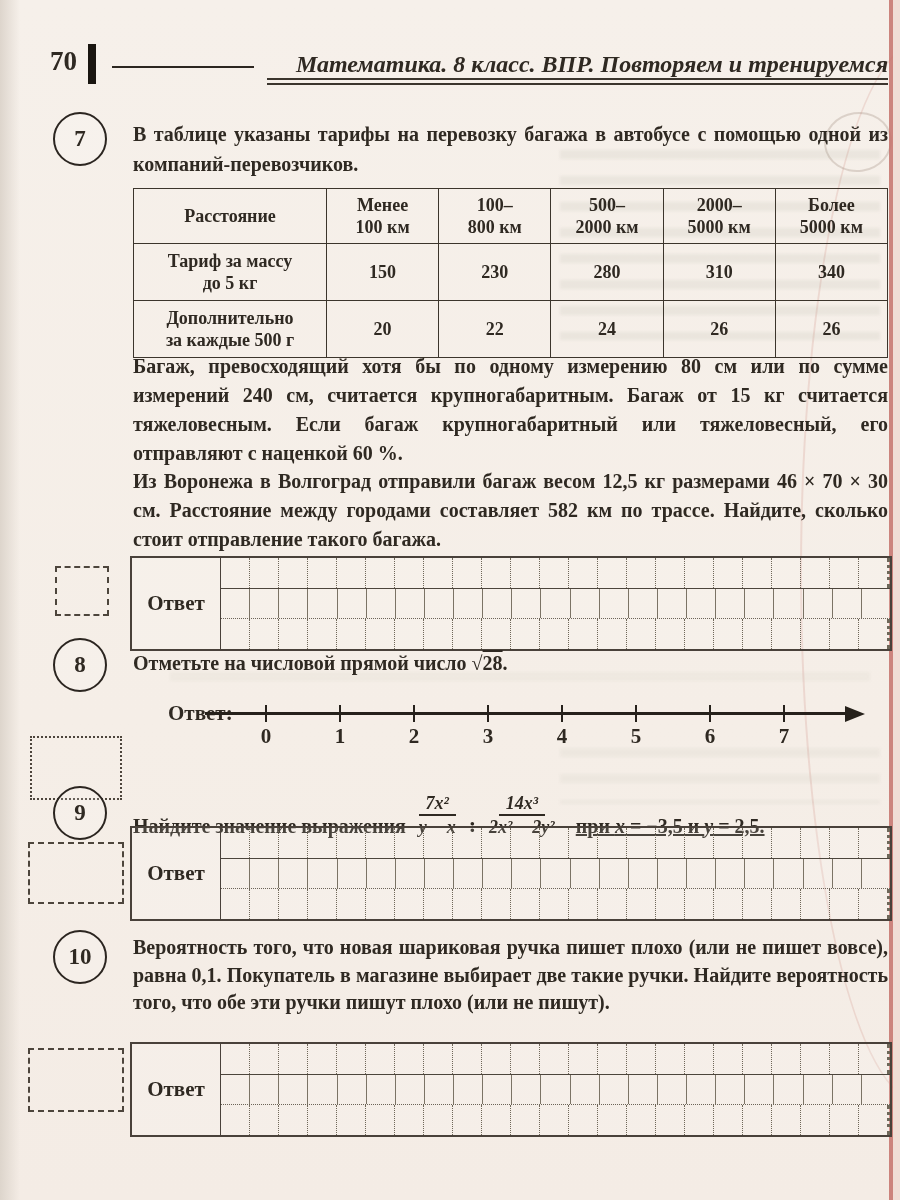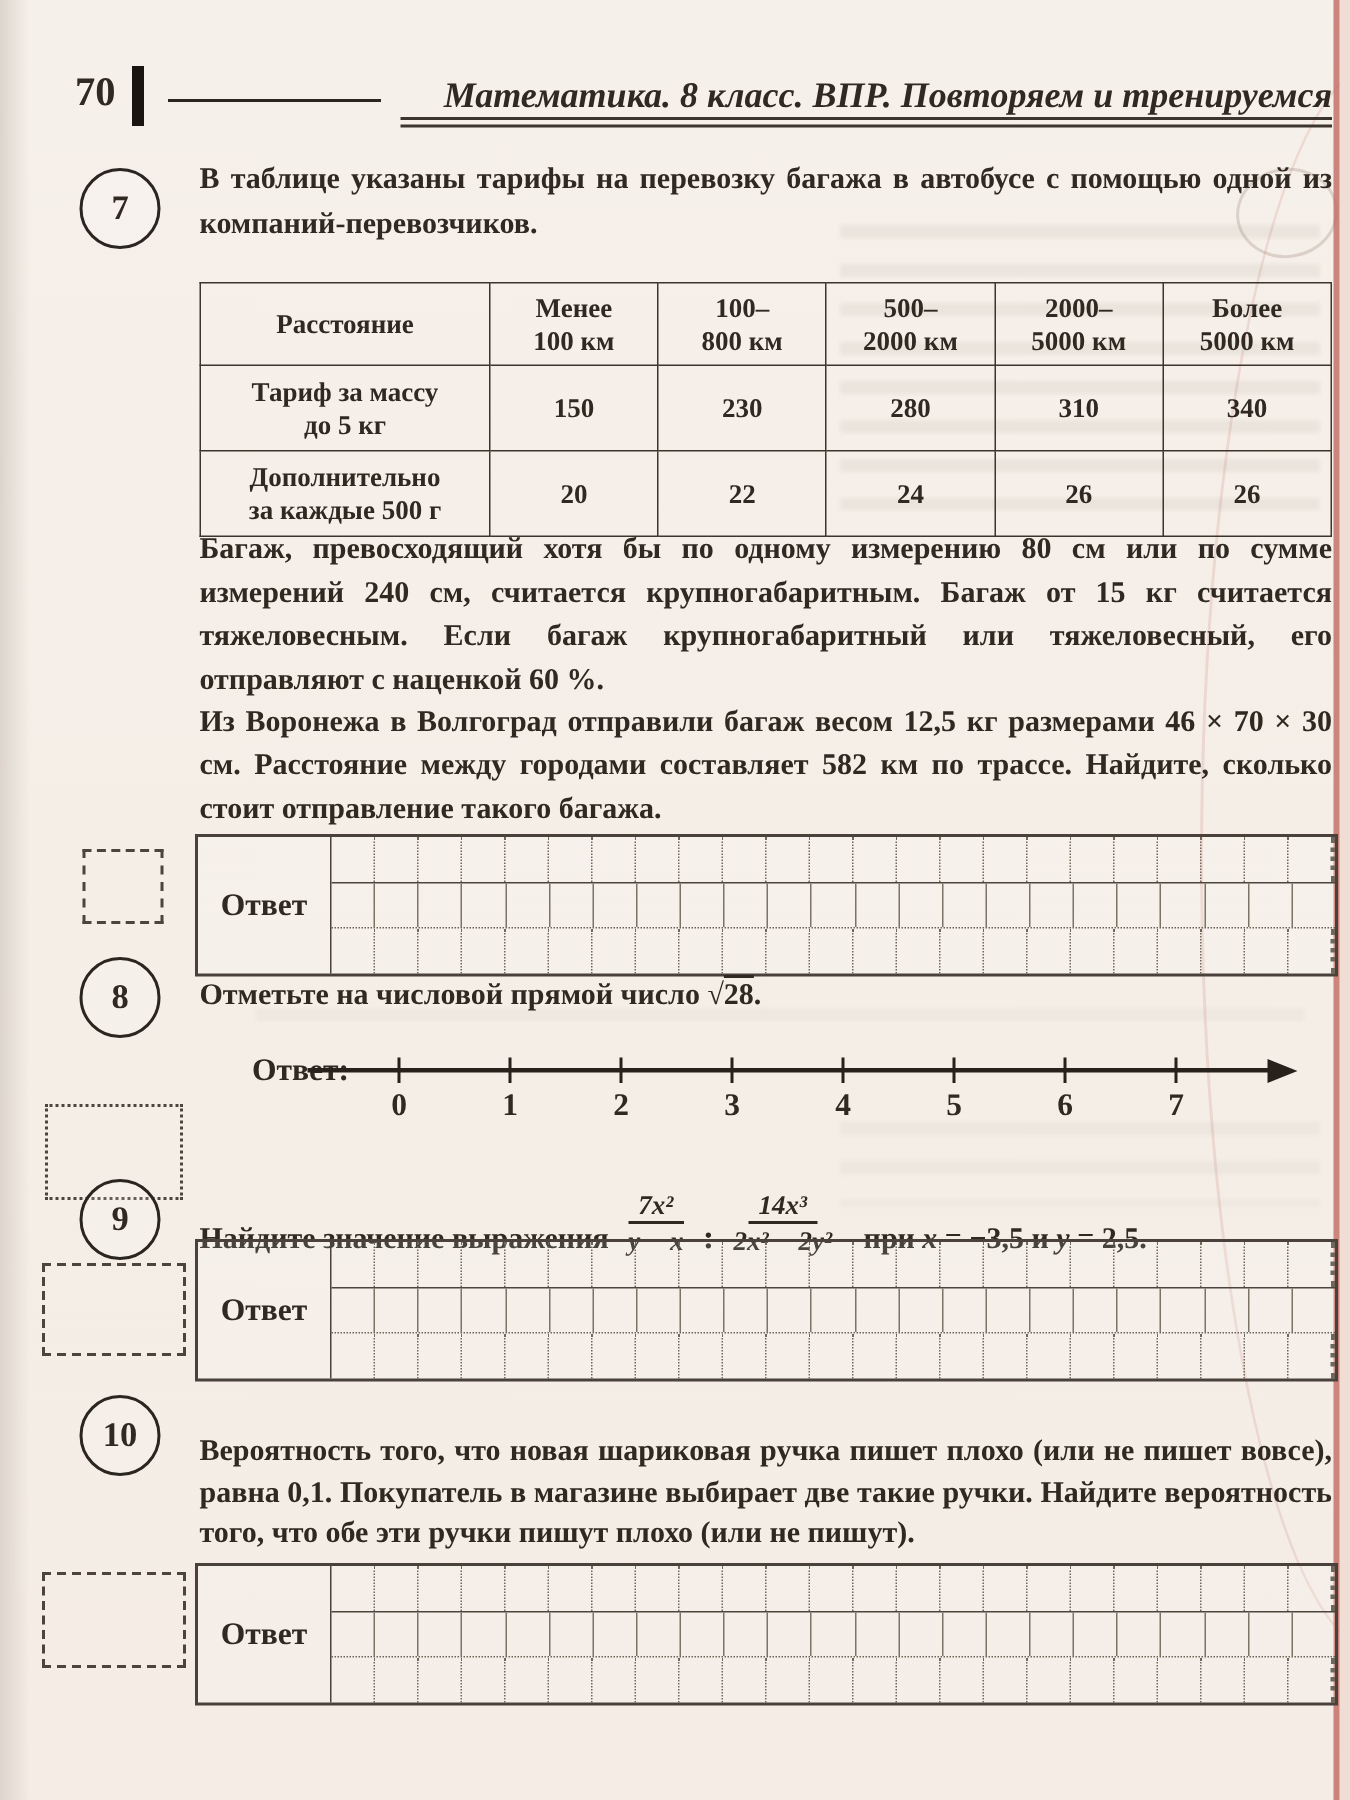--- a/index.html
+++ b/index.html
@@ -27,21 +27,21 @@
   .header-title{position:absolute;left:267px;top:51px;width:621px;text-align:right;
     font-style:italic;font-weight:bold;font-size:24px;white-space:nowrap;}
   .header-underline{position:absolute;left:267px;top:78px;width:621px;height:3px;
     border-top:2px solid #3b352d;border-bottom:2px solid #3b352d;}
   
   .q-circle{position:absolute;left:53px;width:50px;height:50px;border:2.5px solid #2b2520;
     border-radius:50%;display:flex;align-items:center;justify-content:center;
     font-size:23px;font-weight:bold;background:rgba(255,255,255,.15);}
   .q-text{position:absolute;left:133px;width:755px;font-size:20px;font-weight:bold;
     text-align:justify;}
-  .lh30{line-height:30px;} .lh29{line-height:29px;} .lh27{line-height:27.5px;margin-top:20px;}
+  .lh30{line-height:30px;} .lh29{line-height:29px;} .lh27{line-height:27.5px;}
   
   .tariff{position:absolute;left:133px;top:188px;width:755px;border-collapse:collapse;
     table-layout:fixed;font-weight:bold;}
   .tariff td{border:1.7px solid #3c352c;text-align:center;vertical-align:middle;
     font-size:18px;line-height:22px;padding:3px 2px;}
   .tariff td.c0{width:188px;}
   .tariff tr.hdr td{height:48px;}
   .tariff tr.data td{height:50px;}
   
   .answer-block{position:absolute;left:130px;width:758px;height:91px;
@@ -69,21 +69,21 @@
     font-size:21px;font-weight:bold;}
   
   .radicand{text-decoration:overline;}
   .q9-row{position:absolute;left:133px;top:772px;width:755px;height:66px;
     display:flex;align-items:flex-end;font-size:20px;font-weight:bold;}
   .frac{display:inline-flex;flex-direction:column;align-items:center;
     font-size:18px;font-style:italic;margin:0 9px;line-height:22px;}
   .frac .num{border-bottom:2px solid #2f2922;padding:0 7px;}
   .frac .den{padding:0 4px;}
   .q9-colon{font-size:22px;}
-  .q9-tail{margin-left:8px;white-space:nowrap;}
+  .q9-tail{margin-left:8px;white-space:nowrap;text-decoration:underline;}
   .it{font-style:italic;}
 </style>
 </head>
 <body>
 
 <div class="page">
 
   <div class="edge-left"></div>
   <div class="red-curve"></div>
   <div class="pencil-circle"></div>
@@ -95,21 +95,21 @@
 
   <div class="page-number">70</div>
   <div class="header-bar"></div>
   <div class="header-rule"></div>
   <div class="header-title">Математика. 8 класс. ВПР. Повторяем и тренируемся</div>
   <div class="header-underline"></div>
 
   <div class="q-circle" style="top:112px;">
     <span>7</span>
   </div>
-  <div class="q-text lh30" style="top:104px;">В таблице указаны тарифы на перевозку багажа в автобусе с помощью одной из компаний-перевозчиков.</div>
+  <div class="q-text lh30" style="top:119px;">В таблице указаны тарифы на перевозку багажа в автобусе с помощью одной из компаний-перевозчиков.</div>
 
   <table class="tariff">
     <tbody>
         <tr class="hdr">
       <td class="c0">Расстояние</td>
       <td>
             <div>Менее</div>
             <div>100 км</div>
           </td>
       <td>

